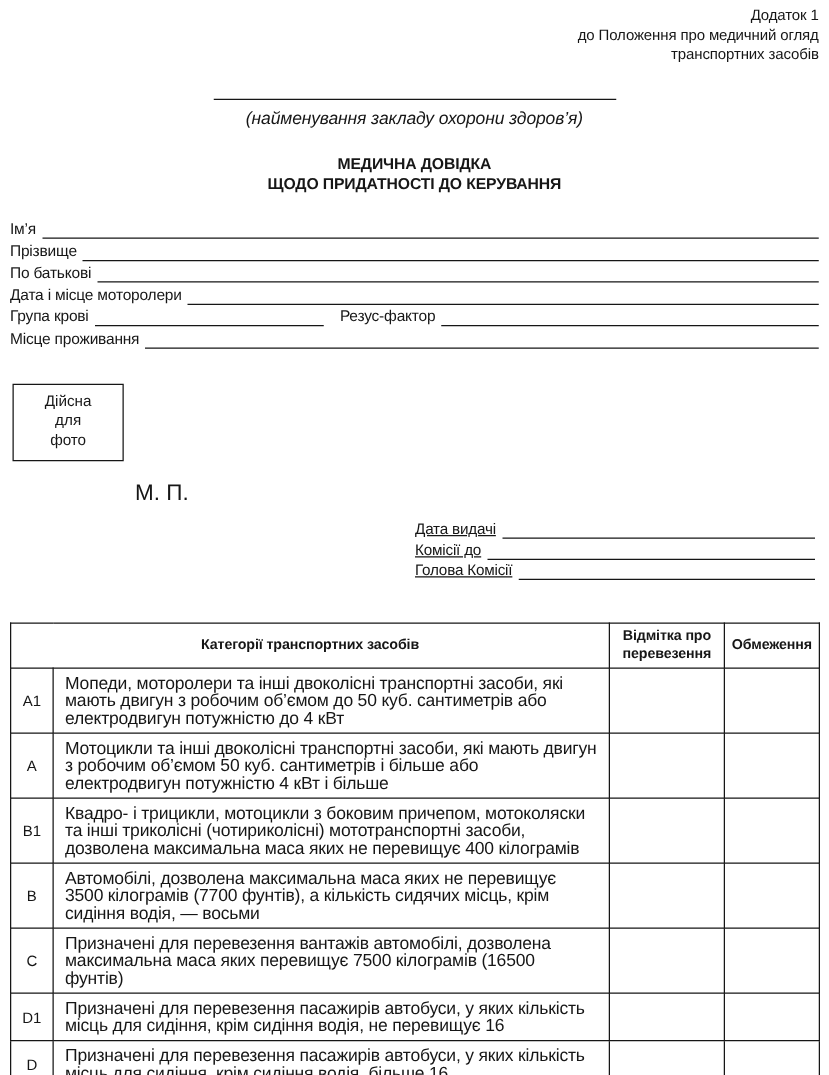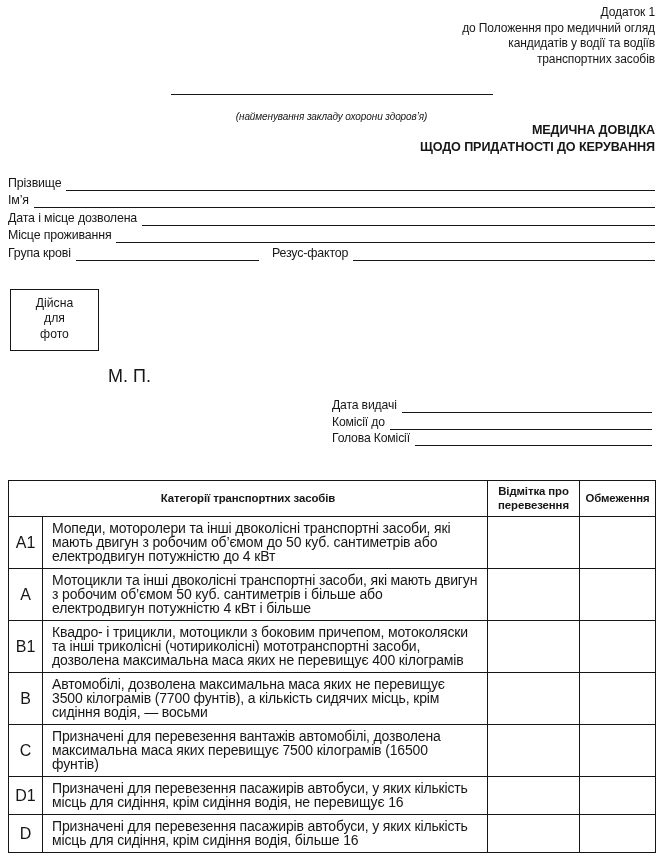--- a/index.html
+++ b/index.html
@@ -28,28 +28,29 @@
   .inst {
     width: 322px;
     margin: 27px auto 0 auto;
     text-align: center;
   }
   .inst-rule {
     border-bottom: 1.3px solid #161616;
     height: 0;
   }
   .inst-caption {
-    font-size: 10px;
+    font-size: 14px;
     font-style: italic;
-    margin-top: 16px;
+    margin-top: 6px;
     letter-spacing: -0.1px;
   }
   
   .title {
-    text-align: right;
+    margin-top: 21px;
+    text-align: center;
     font-weight: bold;
     font-size: 12.6px;
     line-height: 16.5px;
     letter-spacing: -0.1px;
   }
   
   .fields { margin-top: 18px; }
   .field-row {
     display: flex;
     align-items: flex-end;
@@ -79,20 +80,21 @@
     padding-top: 6px;
   }
   .stamp {
     margin: 15px 0 0 100px;
     font-size: 18px;
   }
   
   .sig-block {
     width: 320px;
     margin: 10px 3px 0 auto;
+    text-decoration: underline;
   }
   .sig-block .field-row { height: 16.5px; font-size: 12.2px; }
   
   table.cats {
     margin-top: 34px;
     width: 647px;
     border-collapse: collapse;
     table-layout: fixed;
   }
   table.cats col.c-code { width: 34px; }
@@ -108,75 +110,78 @@
     font-weight: bold;
     font-size: 11.4px;
     line-height: 13.5px;
     text-align: center;
     padding: 4px 2px;
     height: 35px;
     letter-spacing: -0.1px;
   }
   td.code-cell {
     text-align: center;
-    font-size: 16px;
+    font-size: 12px;
     margin-left: 36px;
   }
   td.desc-cell {
     font-size: 14px;
     line-height: 14px;
     padding: 4px 9px 5px 9px;
     letter-spacing: -0.15px;
     height: 34px;
   }
   td.blank-cell { background: #ffffff; }
 </style>
 </head>
 <body>
 
 <div class="page">
 
   <div class="appendix">
     <div>Додаток 1</div>
     <div>до Положення про медичний огляд</div>
-    <div>кандидатів у водії та водіїв</div>
     <div>транспортних засобів</div>
   </div>
 
   <div class="inst">
     <div class="inst-rule"></div>
     <div class="inst-caption">(найменування закладу охорони здоров’я)</div>
   </div>
 
   <div class="title">
     <div>МЕДИЧНА ДОВІДКА</div>
     <div>ЩОДО ПРИДАТНОСТІ ДО КЕРУВАННЯ</div>
   </div>
 
   <div class="fields">
     <div class="field-row">
+      <span class="field-label">Ім’я</span>
+      <span class="fill-line"></span>
+    </div>
+    <div class="field-row">
       <span class="field-label">Прізвище</span>
       <span class="fill-line"></span>
     </div>
     <div class="field-row">
-      <span class="field-label">Ім’я</span>
-      <span class="fill-line"></span>
-    </div>
-    <div class="field-row">
-      <span class="field-label">Дата і місце дозволена</span>
-      <span class="fill-line"></span>
-    </div>
-    <div class="field-row">
-      <span class="field-label">Місце проживання</span>
+      <span class="field-label">По батькові</span>
+      <span class="fill-line"></span>
+    </div>
+    <div class="field-row">
+      <span class="field-label">Дата і місце моторолери</span>
       <span class="fill-line"></span>
     </div>
     <div class="field-row">
       <span class="field-label">Група крові</span>
       <span class="fill-line blood"></span>
       <span class="field-label label-rh">Резус-фактор</span>
+      <span class="fill-line"></span>
+    </div>
+    <div class="field-row">
+      <span class="field-label">Місце проживання</span>
       <span class="fill-line"></span>
     </div>
   </div>
 
   <div class="photo-box">
     <div>Дійсна</div>
     <div>для</div>
     <div>фото</div>
   </div>
 

